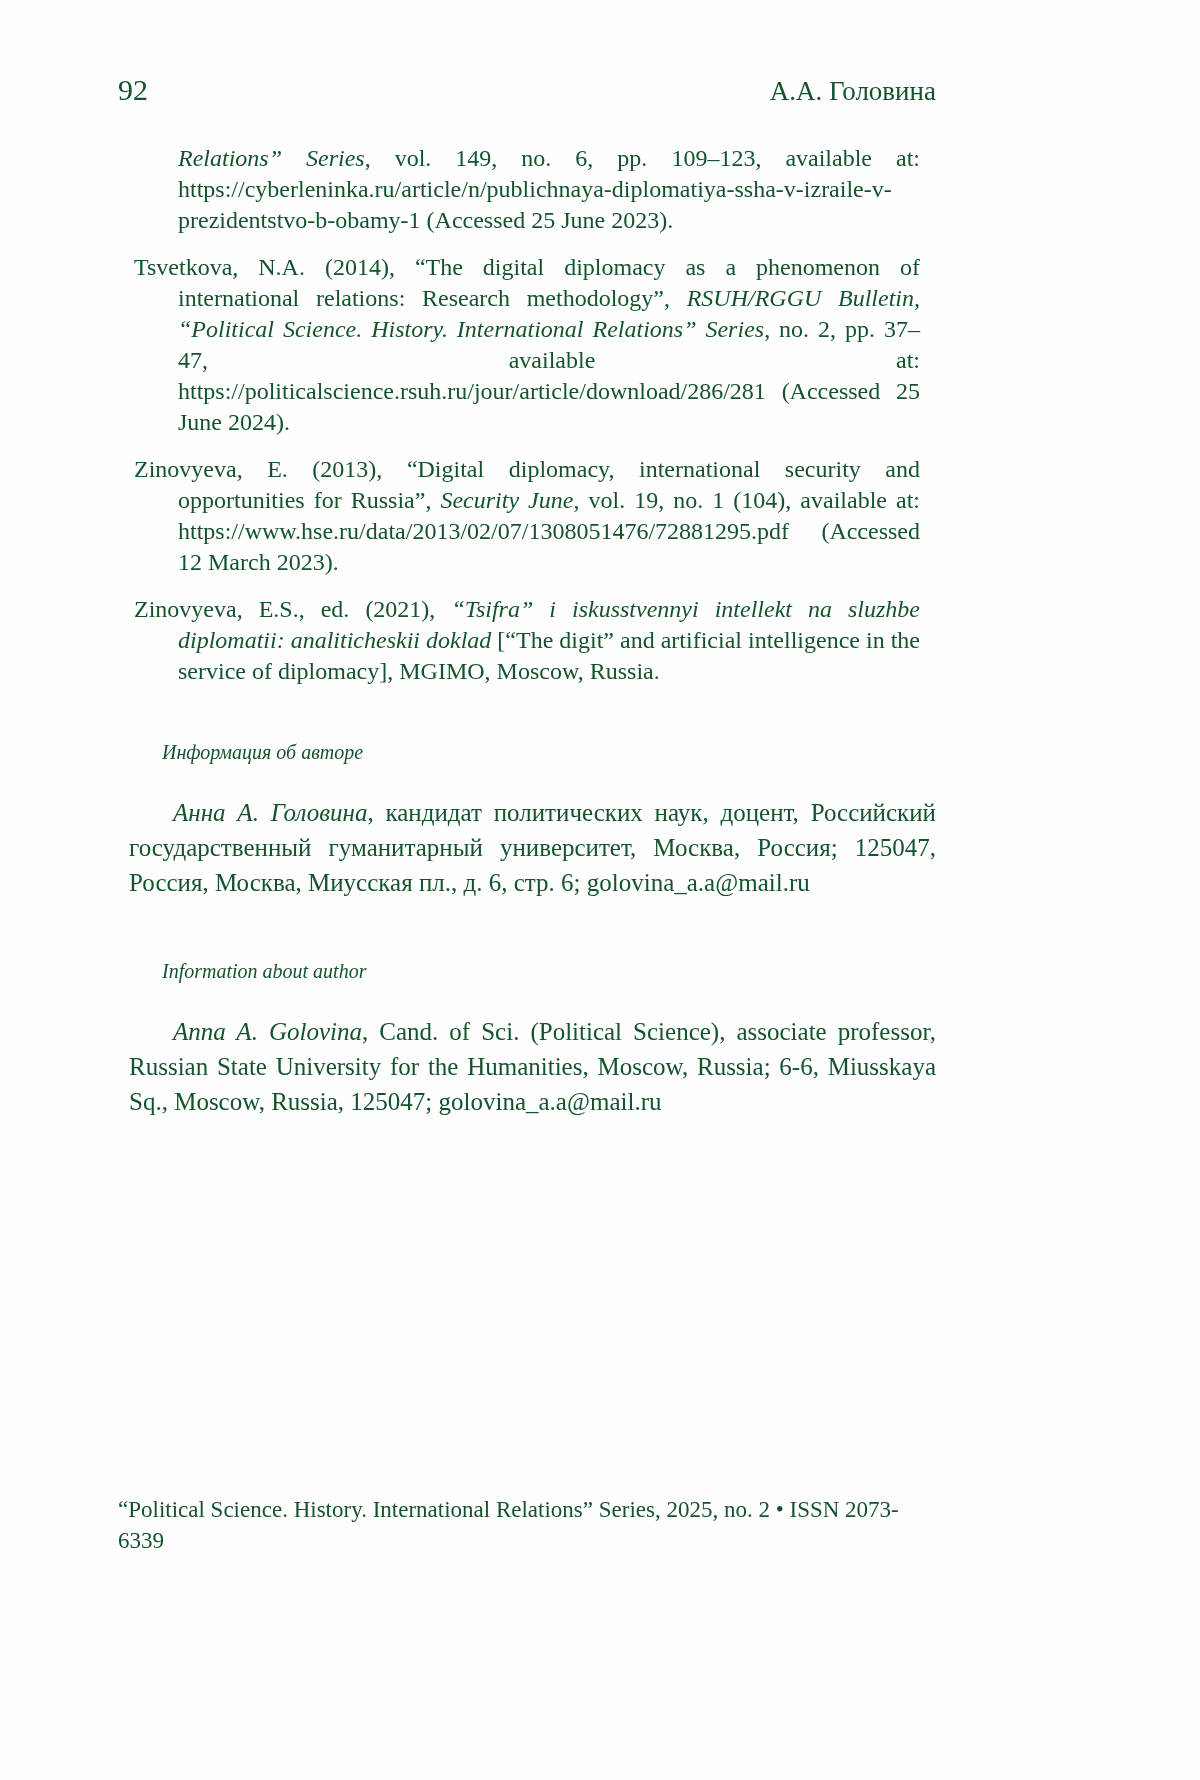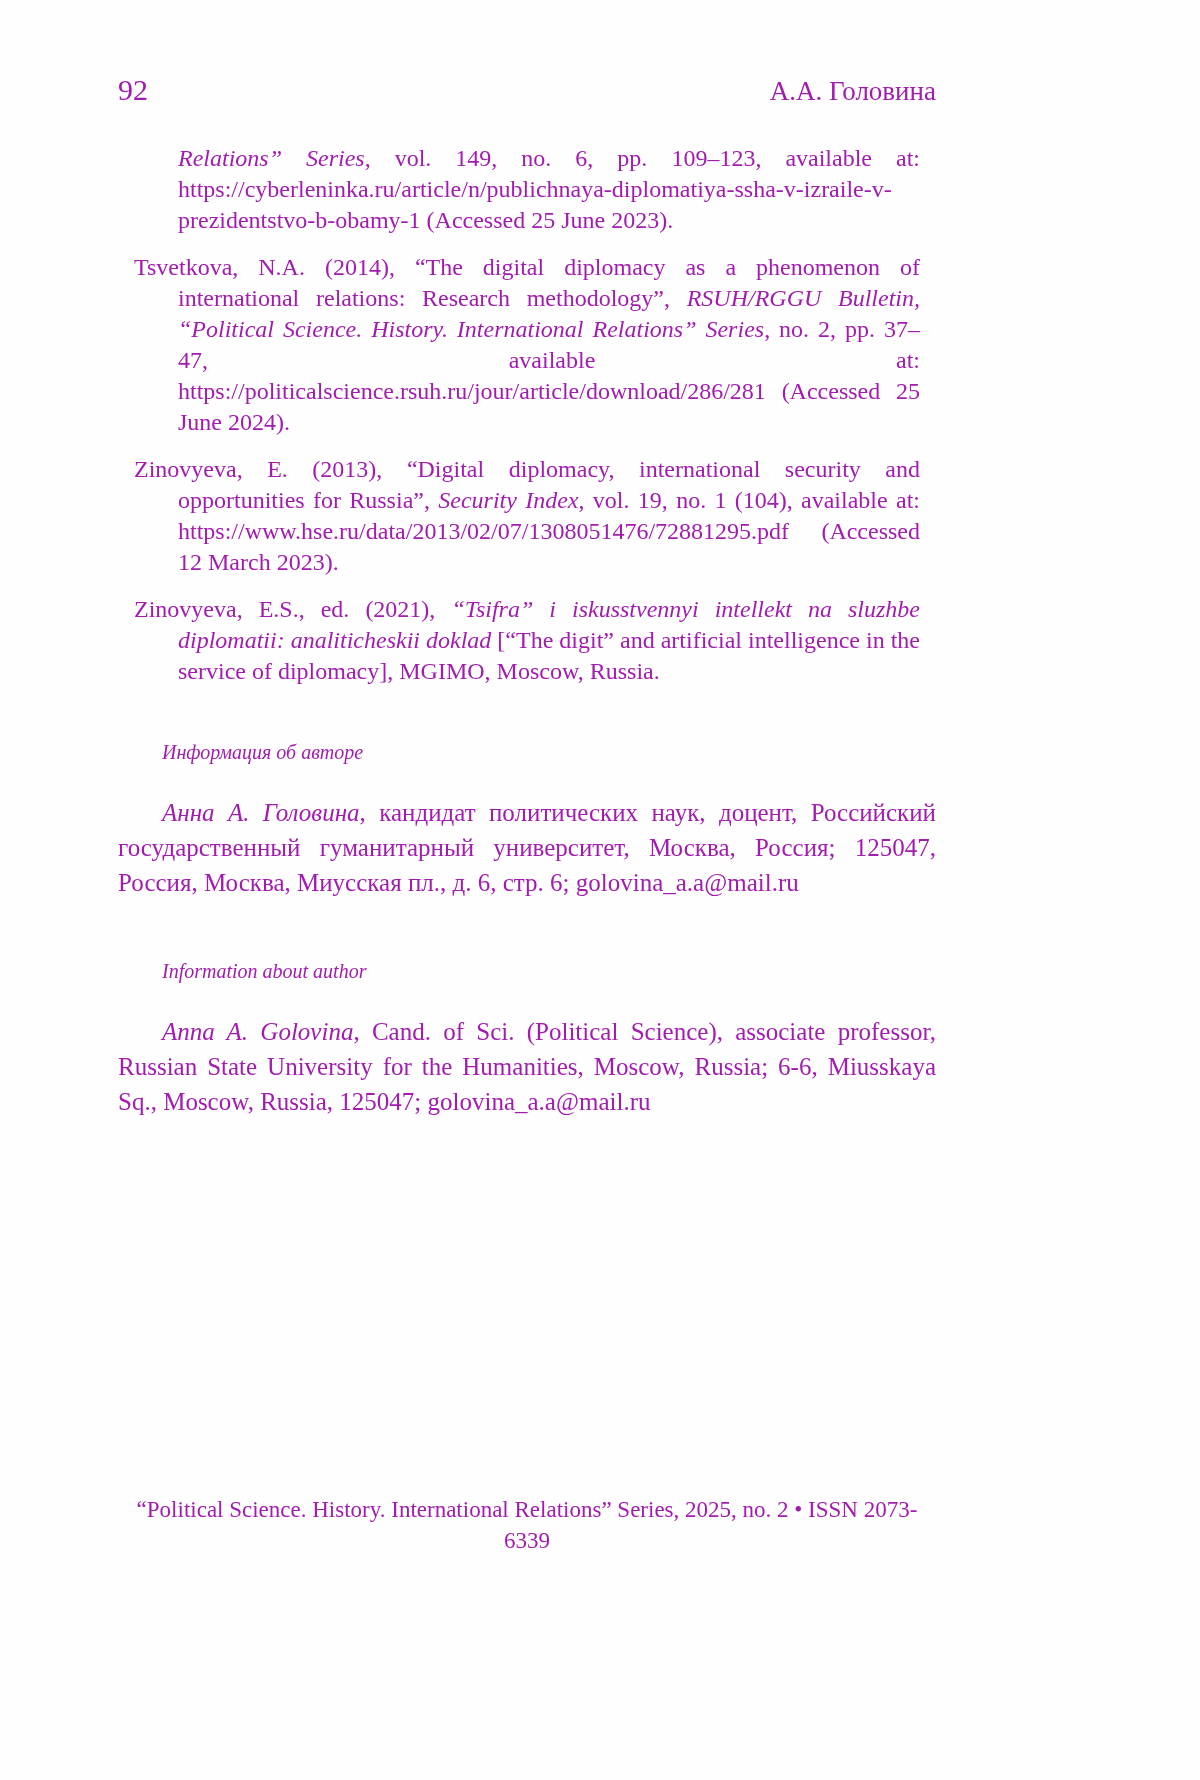--- a/index.html
+++ b/index.html
@@ -6,21 +6,21 @@
     margin: 0;
     padding: 0;
     background: #e9e9e9;
   }
   .page {
     position: relative;
     width: 1200px;
     height: 1780px;
     margin: 0 auto;
     background: #fefefe;
-    color: #a21caf;
+    color: #14532d;
     font-family: "Liberation Serif", "DejaVu Serif", serif;
     font-size: 24px;
     line-height: 31px;
     overflow: hidden;
   }
   .content {
     width: 818px;
     margin-left: 118px;
     padding-top: 74px;
   }
@@ -55,51 +55,50 @@
     font-style: italic;
     font-weight: normal;
     font-size: 20px;
     margin: 48px 0 0 44px;
     line-height: 34px;
   }
   .section-heading.second {
     margin-top: 54px;
   }
   .body-para {
-    margin: 26px 0 0 0;
+    margin: 26px 0 0 11px;
     text-align: justify;
     text-indent: 44px;
     font-size: 25px;
     line-height: 35px;
     overflow-wrap: anywhere;
   }
   .page-footer {
     position: absolute;
     top: 1494px;
     left: 118px;
     width: 818px;
-    text-align: center;
     font-size: 23px;
   }
 </style>
 </head>
 <body>
 
 <div class="page">
   <div class="content">
 
     <header class="running-header">
       <span class="page-number">92</span>
       <span class="running-head">А.А. Головина</span>
     </header>
 
     <section class="references">
       <p class="ref continuation"><em>Relations” Series</em><span>, vol. 149, no. 6, pp. 109–123, available at: https://cyberleninka.ru/article/n/publichnaya-diplomatiya-ssha-v-izraile-v-prezidentstvo-b-obamy-1 (Accessed 25 June 2023).</span></p>
       <p class="ref"><span>Tsvetkova, N.A. (2014), “The digital diplomacy as a phenomenon of international relations: Research methodology”, </span><em>RSUH/RGGU Bulletin, “Political Science. History. International Relations” Series</em><span>, no. 2, pp. 37–47, available at: https://politicalscience.rsuh.ru/jour/article/download/286/281 (Accessed 25 June 2024).</span></p>
-      <p class="ref"><span>Zinovyeva, E. (2013), “Digital diplomacy, international security and opportunities for Russia”, </span><em>Security Index</em><span>, vol. 19, no. 1 (104), available at: https://www.hse.ru/data/2013/02/07/1308051476/72881295.pdf (Accessed 12 March 2023).</span></p>
+      <p class="ref"><span>Zinovyeva, E. (2013), “Digital diplomacy, international security and opportunities for Russia”, </span><em>Security June</em><span>, vol. 19, no. 1 (104), available at: https://www.hse.ru/data/2013/02/07/1308051476/72881295.pdf (Accessed 12 March 2023).</span></p>
       <p class="ref"><span>Zinovyeva, E.S., ed. (2021), </span><em>“Tsifra” i iskusstvennyi intellekt na sluzhbe diplomatii: analiticheskii doklad</em><span> [“The digit” and artificial intelligence in the service of diplomacy], MGIMO, Moscow, Russia.</span></p>
     </section>
 
     <h2 class="section-heading">Информация об авторе</h2>
     <p class="body-para"><em>Анна А. Головина</em><span>, кандидат политических наук, доцент, Российский государственный гуманитарный университет, Москва, Россия; 125047, Россия, Москва, Миусская пл., д. 6, стр. 6; golovina_a.a@mail.ru</span></p>
 
     <h2 class="section-heading second">Information about author</h2>
     <p class="body-para"><em>Anna A. Golovina</em><span>, Cand. of Sci. (Political Science), associate professor, Russian State University for the Humanities, Moscow, Russia; 6-6, Miusskaya Sq., Moscow, Russia, 125047; golovina_a.a@mail.ru</span></p>
 
   </div>

